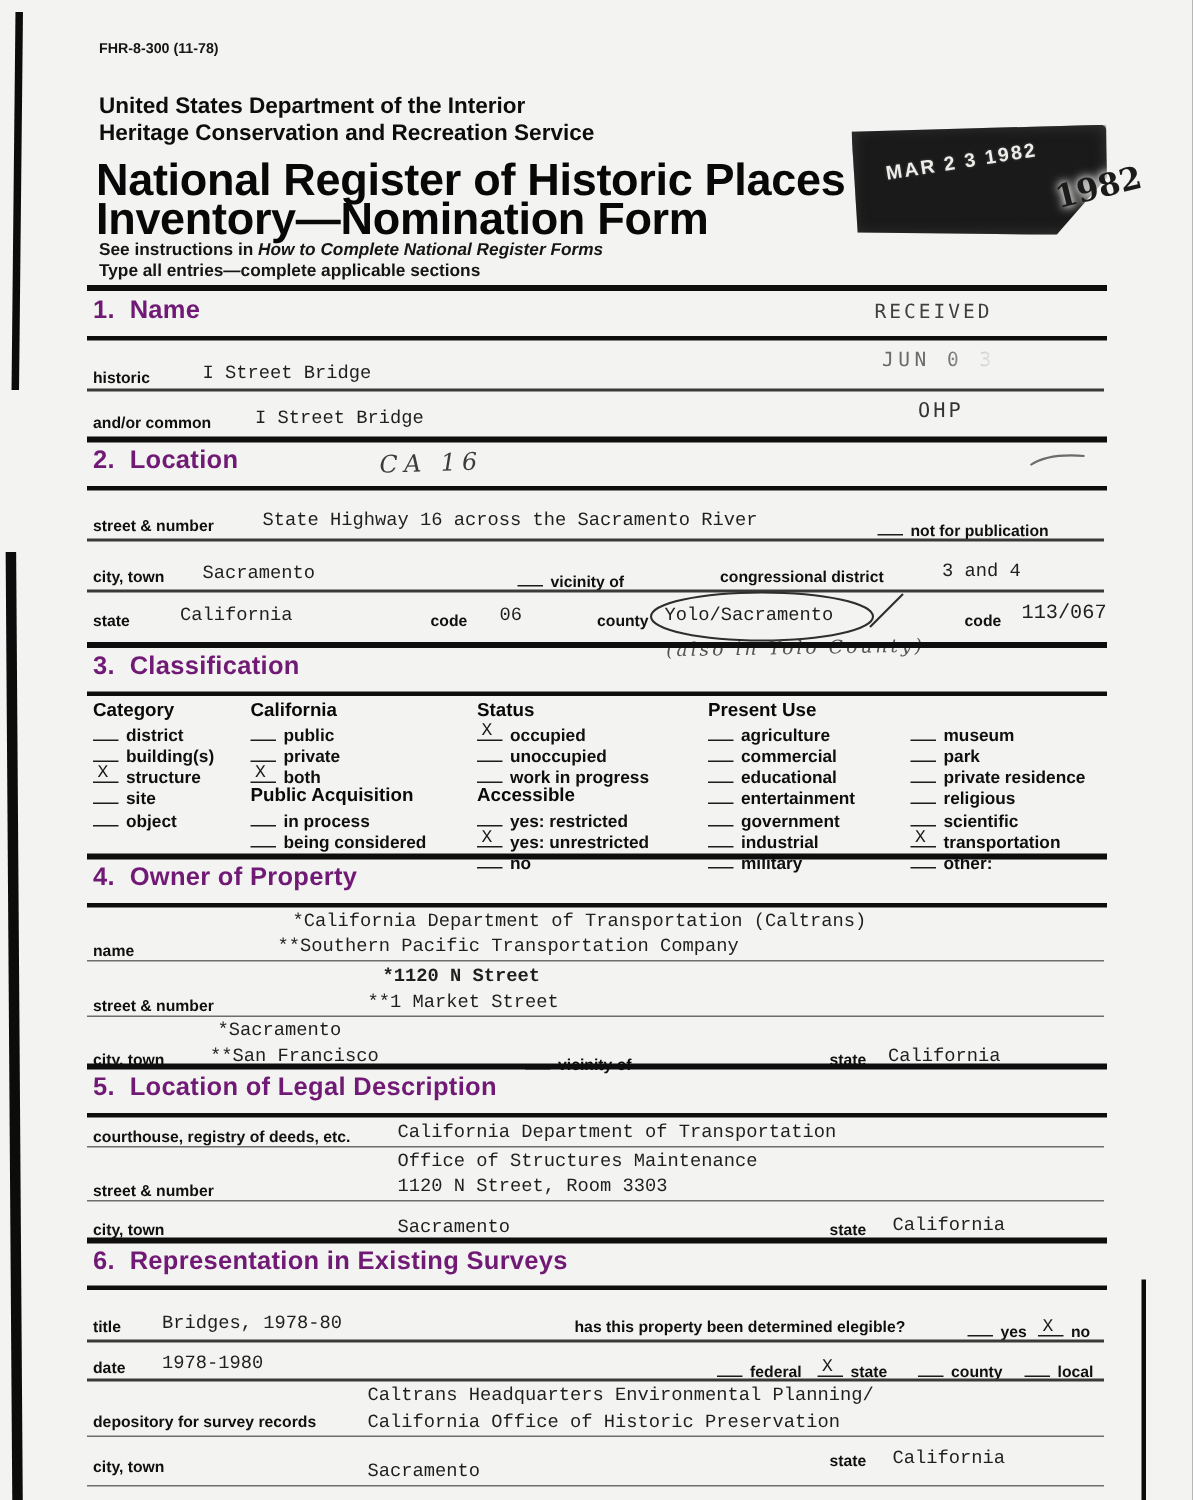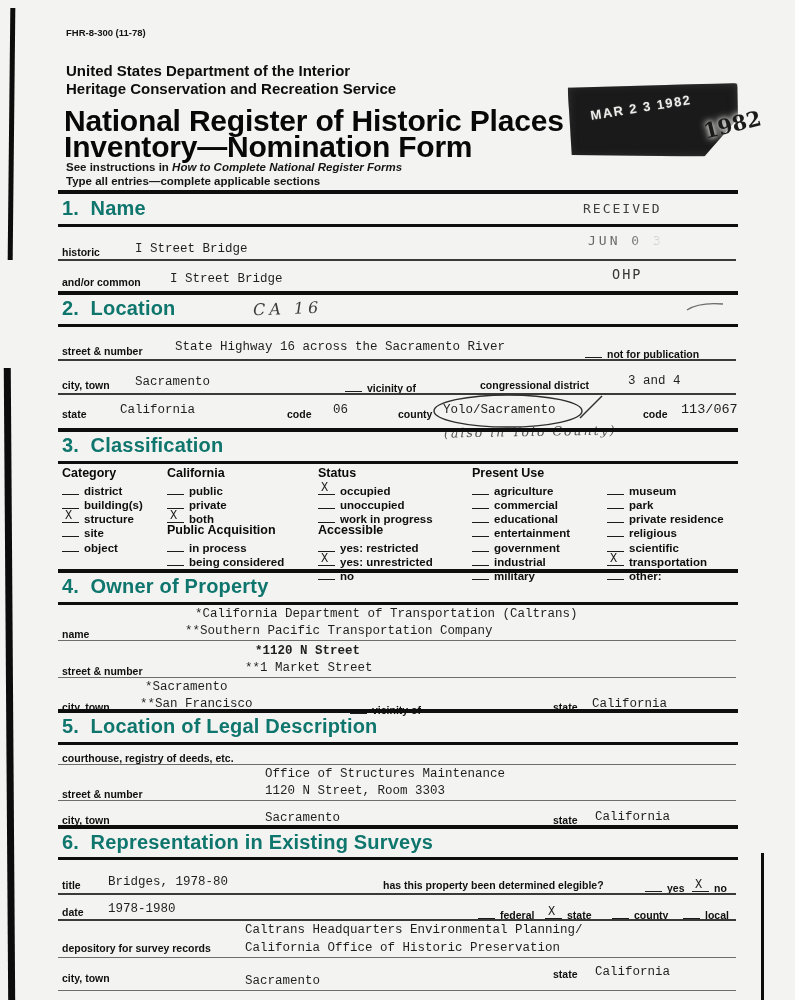--- a/index.html
+++ b/index.html
@@ -2,21 +2,21 @@
 <html><head>
 <meta charset="utf-8">
 <style>
   html,body{margin:0;padding:0;background:#888;}
   .page{position:relative;width:795px;height:1000px;background:#f3f3f1;overflow:hidden;
         font-family:"Liberation Sans",sans-serif;color:#141414;}
   .abs{position:absolute;}
   .lbl{font-weight:bold;font-size:10.5px;color:#101010;white-space:nowrap;}
   .type{font-family:"Liberation Mono","DejaVu Sans Mono",monospace;font-size:12.5px;color:#1f1f1f;white-space:pre;}
   .type-lg{font-family:"Liberation Mono","DejaVu Sans Mono",monospace;font-size:13.5px;color:#1f1f1f;white-space:pre;}
-  .heading{font-weight:bold;font-size:20px;letter-spacing:.2px;white-space:pre;color:#0f766e;}
+  .heading{font-weight:bold;font-size:17px;letter-spacing:.2px;white-space:pre;color:#701a75;}
   .hdr-sm{font-weight:bold;font-size:9.5px;color:#151515;}
   .hdr-agency{font-weight:bold;font-size:15px;color:#0d0d0d;}
   .hdr-title{font-weight:bold;font-size:30px;letter-spacing:-.2px;color:#080808;}
   .hdr-instr{font-weight:bold;font-size:11.5px;color:#151515;text-align:center;}
   .hr{background:#0e0e0e;}
   .uline{background:#3a3a3a;height:2px;}
   .uline-light{background:#6d6d6d;height:1px;}
   .stamp{font-family:"DejaVu Sans Mono","Liberation Mono",monospace;color:#3f3f3f;white-space:nowrap;}
   .hand{font-family:"DejaVu Serif",serif;font-style:italic;color:#3c3c3c;white-space:nowrap;}
   .ci{white-space:nowrap;}
@@ -165,20 +165,21 @@
   <div class="abs type" style="left:140px;top:697px;">**San Francisco</div>
   <div class="abs ci" style="left:350px;top:700px;"><span class="cbx"></span><span class="lbl">vicinity of</span></div>
   <div class="abs lbl" style="left:553px;top:701px;">state</div>
   <div class="abs type" style="left:592px;top:697px;">California</div>
 
   <div class="abs hr" style="left:58px;top:709px;width:680px;height:4px;"></div>
   <div class="abs heading" style="left:62px;top:715px;">5.  Location of Legal Description</div>
   <div class="abs hr" style="left:58px;top:742px;width:680px;height:3px;"></div>
 
   <div class="abs lbl" style="left:62px;top:752px;">courthouse, registry of deeds, etc.</div>
+  <div class="abs type" style="left:265px;top:748px;">California Department of Transportation</div>
   <div class="abs uline-light" style="left:58px;top:764px;width:678px;"></div>
 
   <div class="abs type" style="left:265px;top:767px;">Office of Structures Maintenance</div>
   <div class="abs lbl" style="left:62px;top:788px;">street &amp; number</div>
   <div class="abs type" style="left:265px;top:784px;">1120 N Street, Room 3303</div>
   <div class="abs uline-light" style="left:58px;top:800px;width:678px;"></div>
 
   <div class="abs lbl" style="left:62px;top:814px;">city, town</div>
   <div class="abs type" style="left:265px;top:811px;">Sacramento</div>
   <div class="abs lbl" style="left:553px;top:814px;">state</div>

